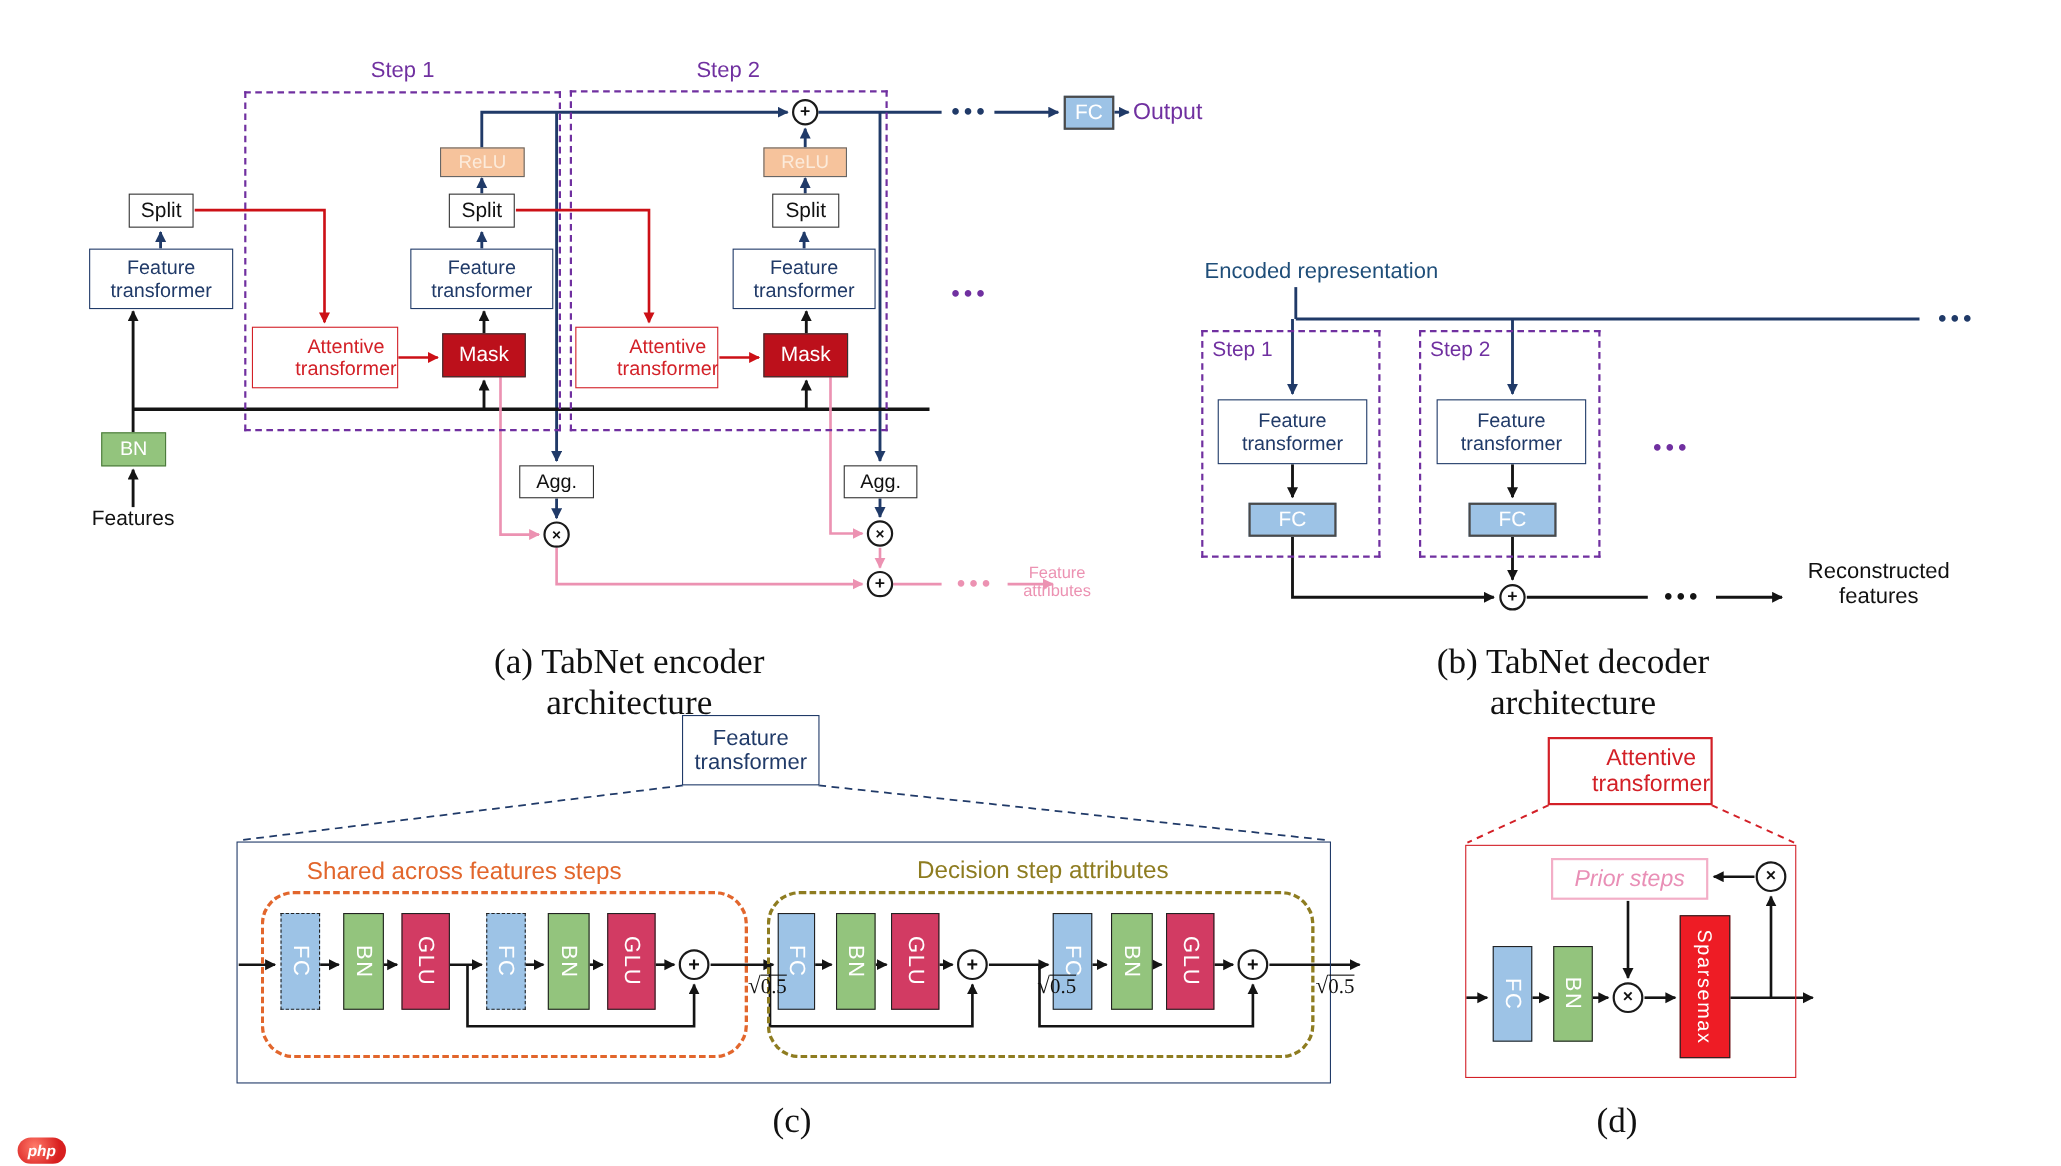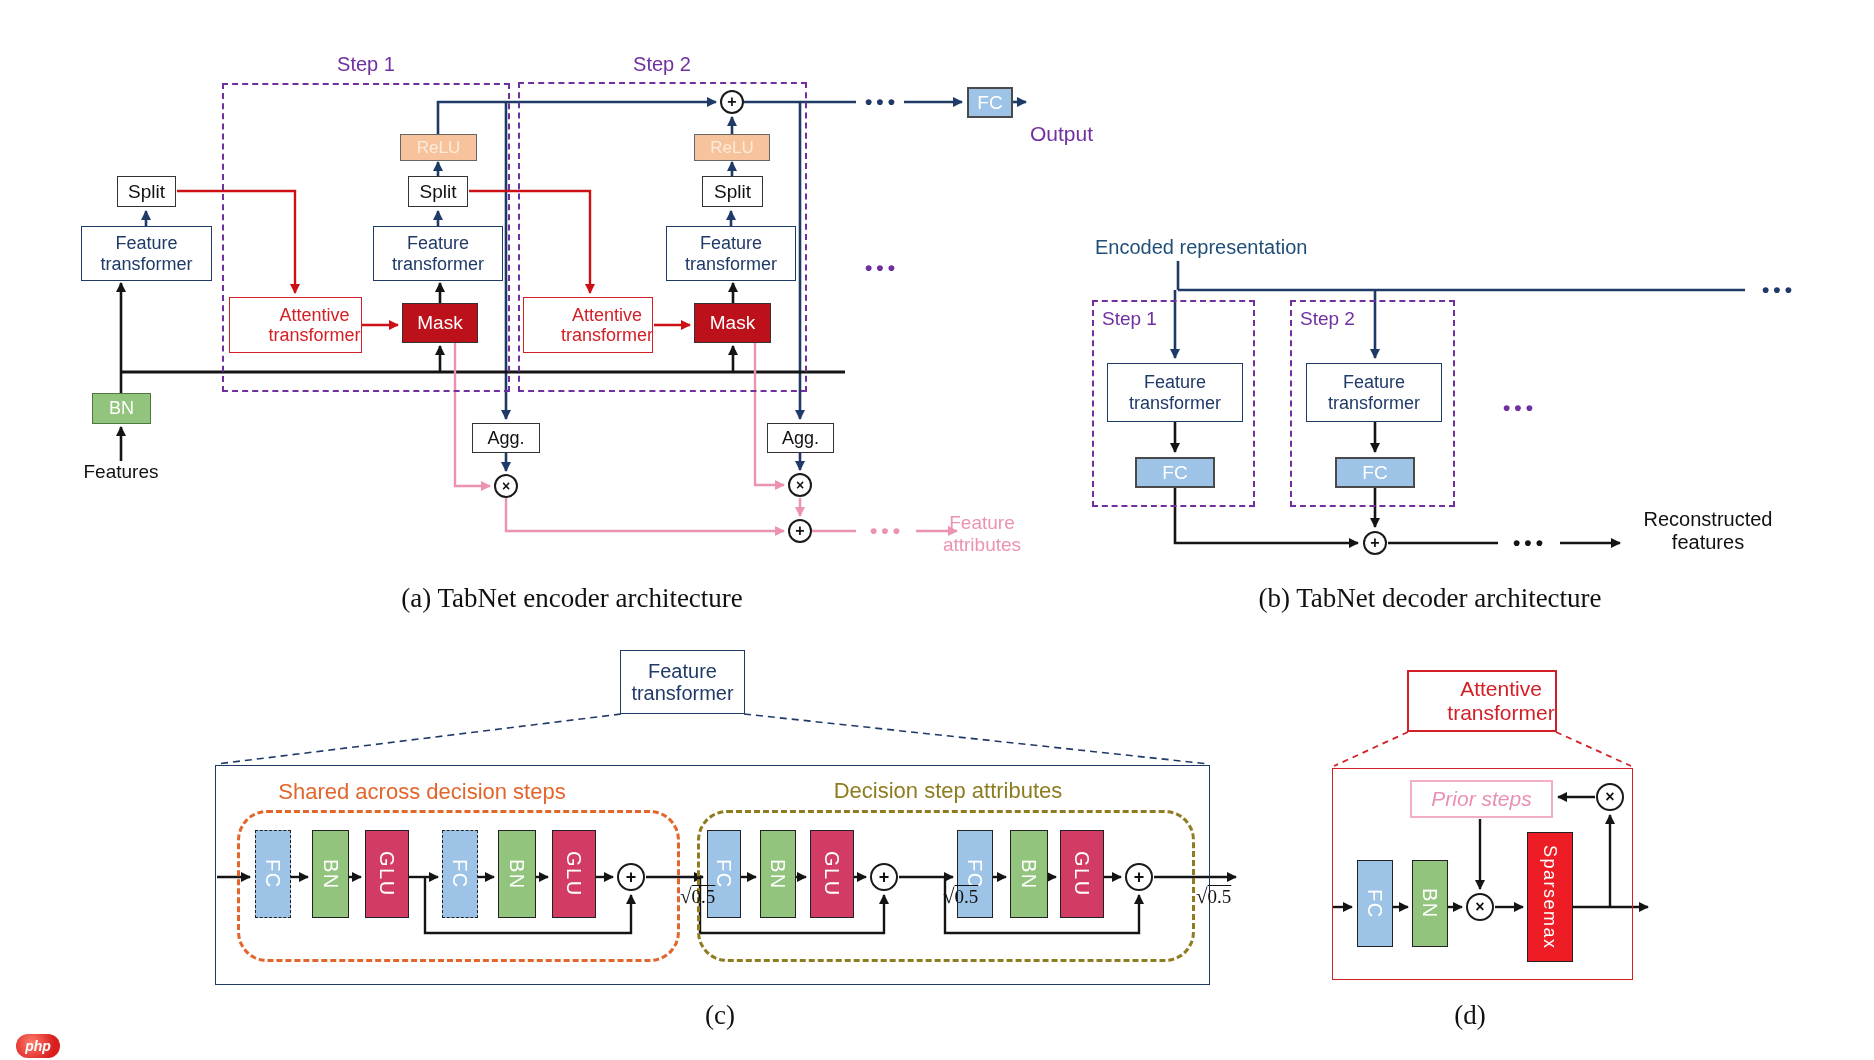--- a/index.html
+++ b/index.html
@@ -16,21 +16,21 @@
   .grn{background:#93c47d;border:1.5px solid #4c7a3c;color:#fff;font-size:18px;}
   .fcb{background:#9dc3e6;border:2px solid #4a4a4a;color:#fff;font-size:19px;}
   .dash{position:absolute;box-sizing:border-box;}
   .pvd{border:2px dashed #7030a0;}
   .lbl{position:absolute;line-height:1.15;}
   .dots{position:absolute;font-weight:bold;font-size:21px;letter-spacing:4px;line-height:22px;text-align:center;}
   .d-nv{color:#203a68;} .d-pu{color:#7030a0;} .d-pk{color:#ec92b2;} .d-bk{color:#141414;}
   .circ{position:absolute;box-sizing:border-box;border:2px solid #1a1a1a;border-radius:50%;background:#fff;
         display:flex;align-items:center;justify-content:center;font-size:16px;font-weight:bold;color:#111;
         line-height:1;z-index:4;}
-  .cap{position:absolute;font-family:"Liberation Serif",serif;font-size:27px;color:#111;text-align:center;}
+  .cap{position:absolute;font-family:"Liberation Serif",serif;font-size:32px;color:#111;text-align:center;}
   .vb{position:absolute;box-sizing:border-box;writing-mode:vertical-rl;display:flex;align-items:center;
       justify-content:center;color:#fff;font-size:20px;letter-spacing:1.5px;line-height:1;}
   .blu{background:#9dc3e6;}
   .blu-d{border:1.8px dashed #222;}
   .blu-s{border:1.8px solid #222;}
   .grn2{background:#93c47d;border:1.6px solid #222;}
   .glu{background:#d23b63;border:1.6px solid #222;}
   .spx{background:#ee1c25;border:1.6px solid #222;font-size:18px;}
   .sqrt{position:absolute;font-family:"Liberation Serif",serif;color:#111;white-space:nowrap;z-index:5;margin-left:40px;}
   .sqrt .rad{font-size:21px;}
@@ -187,22 +187,22 @@
     <div class="bx bkb" style="left:767px;top:423px;width:67px;height:30px;z-index:3;font-size:18px;">Agg.</div>
     <div class="circ" style="left:494px;top:474px;width:24px;height:24px;font-size:14px;">×</div>
     <div class="circ" style="left:788px;top:473px;width:24px;height:24px;font-size:14px;">×</div>
     <div class="circ" style="left:788px;top:519px;width:24px;height:24px;">+</div>
 
     <div class="dots d-nv" style="left:855px;top:91px;width:54px;">•••</div>
     <div class="dots d-pu" style="left:855px;top:257px;width:54px;">•••</div>
     <div class="dots d-pk" style="left:860px;top:520px;width:54px;">•••</div>
 
     <div class="bx fcb" style="left:967px;top:87px;width:46px;height:31px;z-index:3;">FC</div>
-    <div class="lbl" style="left:1030px;top:90px;width:100px;font-size:21px;color:#7030a0;margin-top:32px;">Output</div>
-    <div class="lbl" style="left:928px;top:512px;width:108px;text-align:center;font-size:19px;color:#ec92b2;">Feature attributes</div>
+    <div class="lbl" style="left:1030px;top:90px;width:100px;font-size:21px;color:#7030a0;">Output</div>
+    <div class="lbl" style="left:907px;top:512px;width:108px;text-align:center;font-size:15px;color:#ec92b2;">Feature attributes</div>
 
     <div class="cap" style="left:372px;top:583px;width:400px;">(a) TabNet encoder architecture</div>
   </div>
 
   <div>
     <div class="lbl" style="left:1095px;top:236px;width:270px;font-size:20px;color:#1f4e79;">Encoded representation</div>
     <div class="dots d-nv" style="left:1752px;top:279px;width:54px;">•••</div>
 
     <div class="dash pvd" style="left:1092px;top:300px;width:163px;height:207px;z-index:1;"></div>
     <div class="dash pvd" style="left:1290px;top:300px;width:165px;height:207px;z-index:1;"></div>
@@ -219,21 +219,21 @@
     <div class="dots d-bk" style="left:1503px;top:532px;width:54px;">•••</div>
     <div class="lbl" style="left:1628px;top:508px;width:160px;text-align:center;font-size:20px;color:#111;">Reconstructed features</div>
 
     <div class="cap" style="left:1230px;top:583px;width:400px;">(b) TabNet decoder architecture</div>
   </div>
 
   <div>
     <div class="bx nv" style="left:620px;top:650px;width:125px;height:64px;font-size:20px;border-width:1.8px;z-index:3;">Feature transformer</div>
     <div class="dash" style="left:215px;top:765px;width:995px;height:220px;border:1.8px solid #203a68;z-index:1;"></div>
 
-    <div class="lbl" style="left:250px;top:779px;width:344px;text-align:center;font-size:22px;color:#e2662c;">Shared across decision steps</div>
+    <div class="lbl" style="left:250px;top:779px;width:344px;text-align:center;font-size:22px;color:#e2662c;">Shared across features steps</div>
     <div class="lbl" style="left:790px;top:778px;width:316px;text-align:center;font-size:22px;color:#8e7c20;">Decision step attributes</div>
     <div class="dash" style="left:237px;top:810px;width:443px;height:152px;border:3px dashed #e2662c;border-radius:30px;z-index:1;"></div>
     <div class="dash" style="left:697px;top:810px;width:498px;height:152px;border:3px dashed #8e7c20;border-radius:30px;z-index:1;"></div>
 
     <div class="vb blu blu-d" style="left:255px;top:830px;width:36px;height:88px;color:#fff;z-index:3;">FC</div>
     <div class="vb grn2" style="left:312px;top:830px;width:37px;height:88px;z-index:3;">BN</div>
     <div class="vb glu" style="left:365px;top:830px;width:44px;height:88px;z-index:3;">GLU</div>
     <div class="vb blu blu-d" style="left:442px;top:830px;width:36px;height:88px;z-index:3;">FC</div>
     <div class="vb grn2" style="left:498px;top:830px;width:38px;height:88px;z-index:3;">BN</div>
     <div class="vb glu" style="left:552px;top:830px;width:44px;height:88px;z-index:3;">GLU</div>

